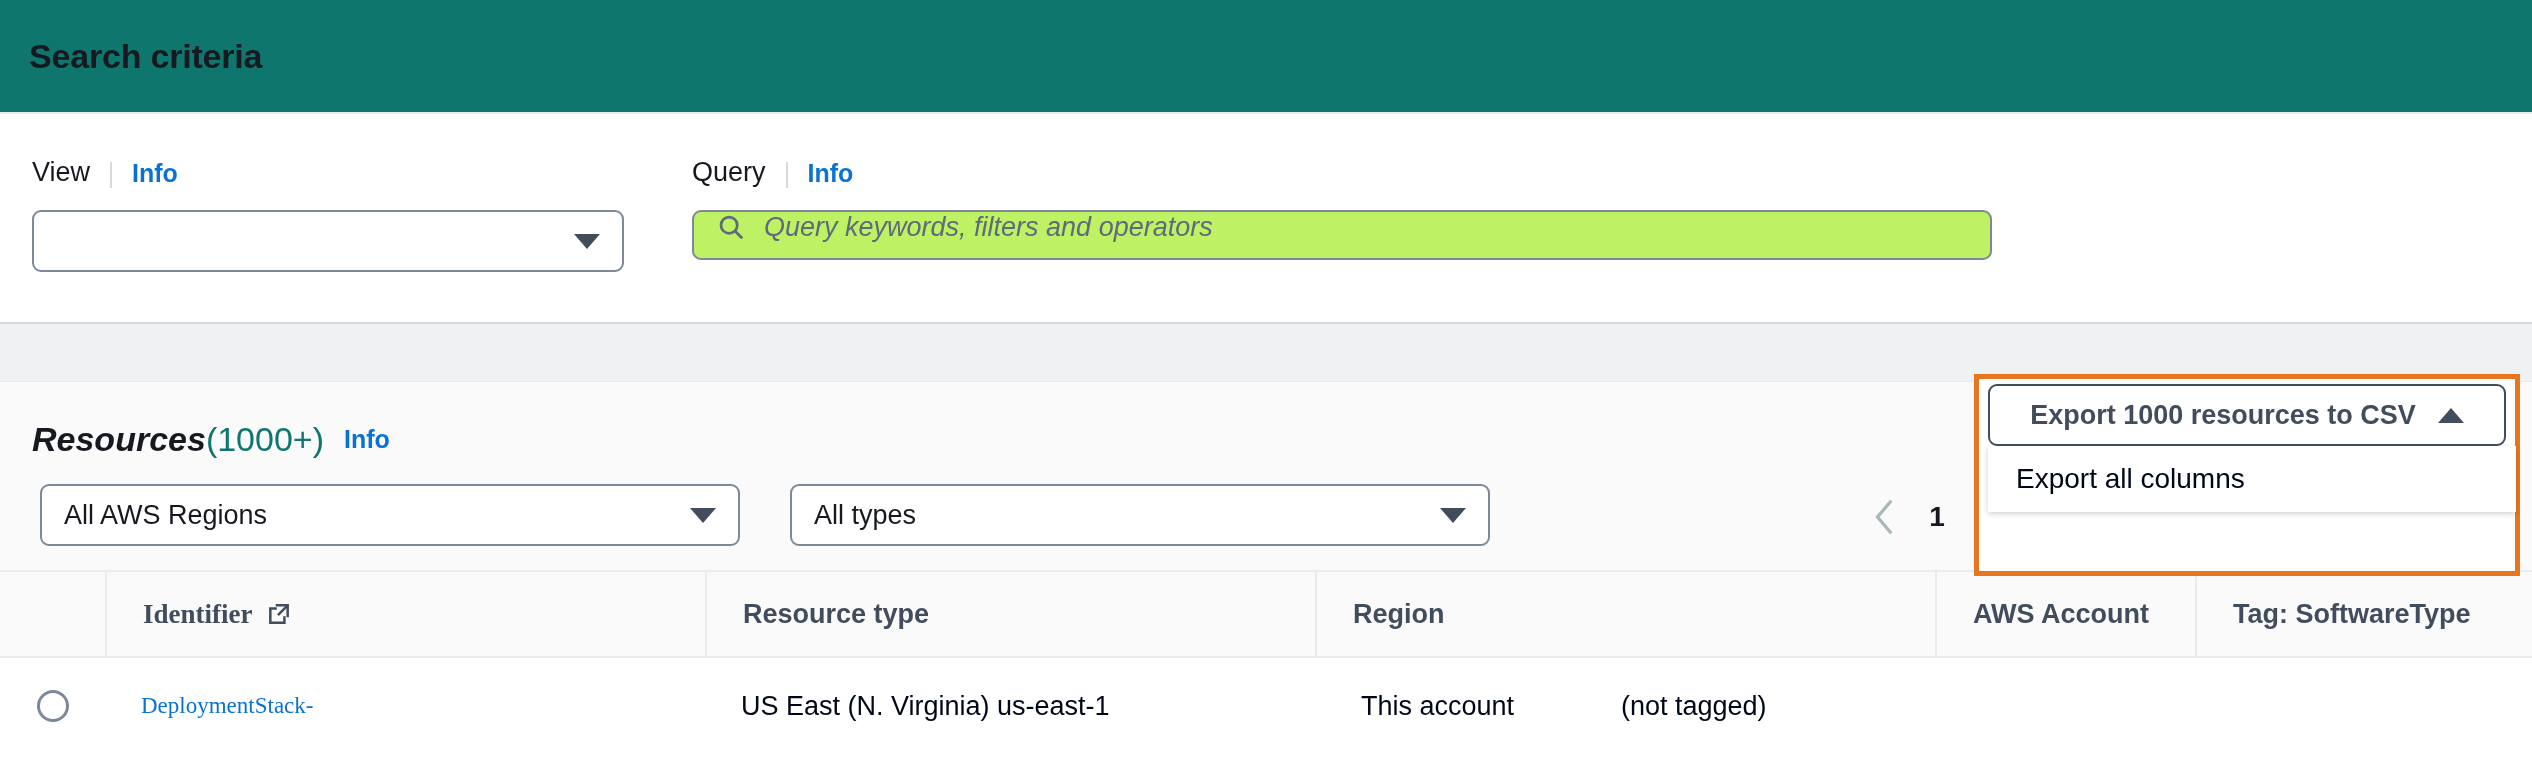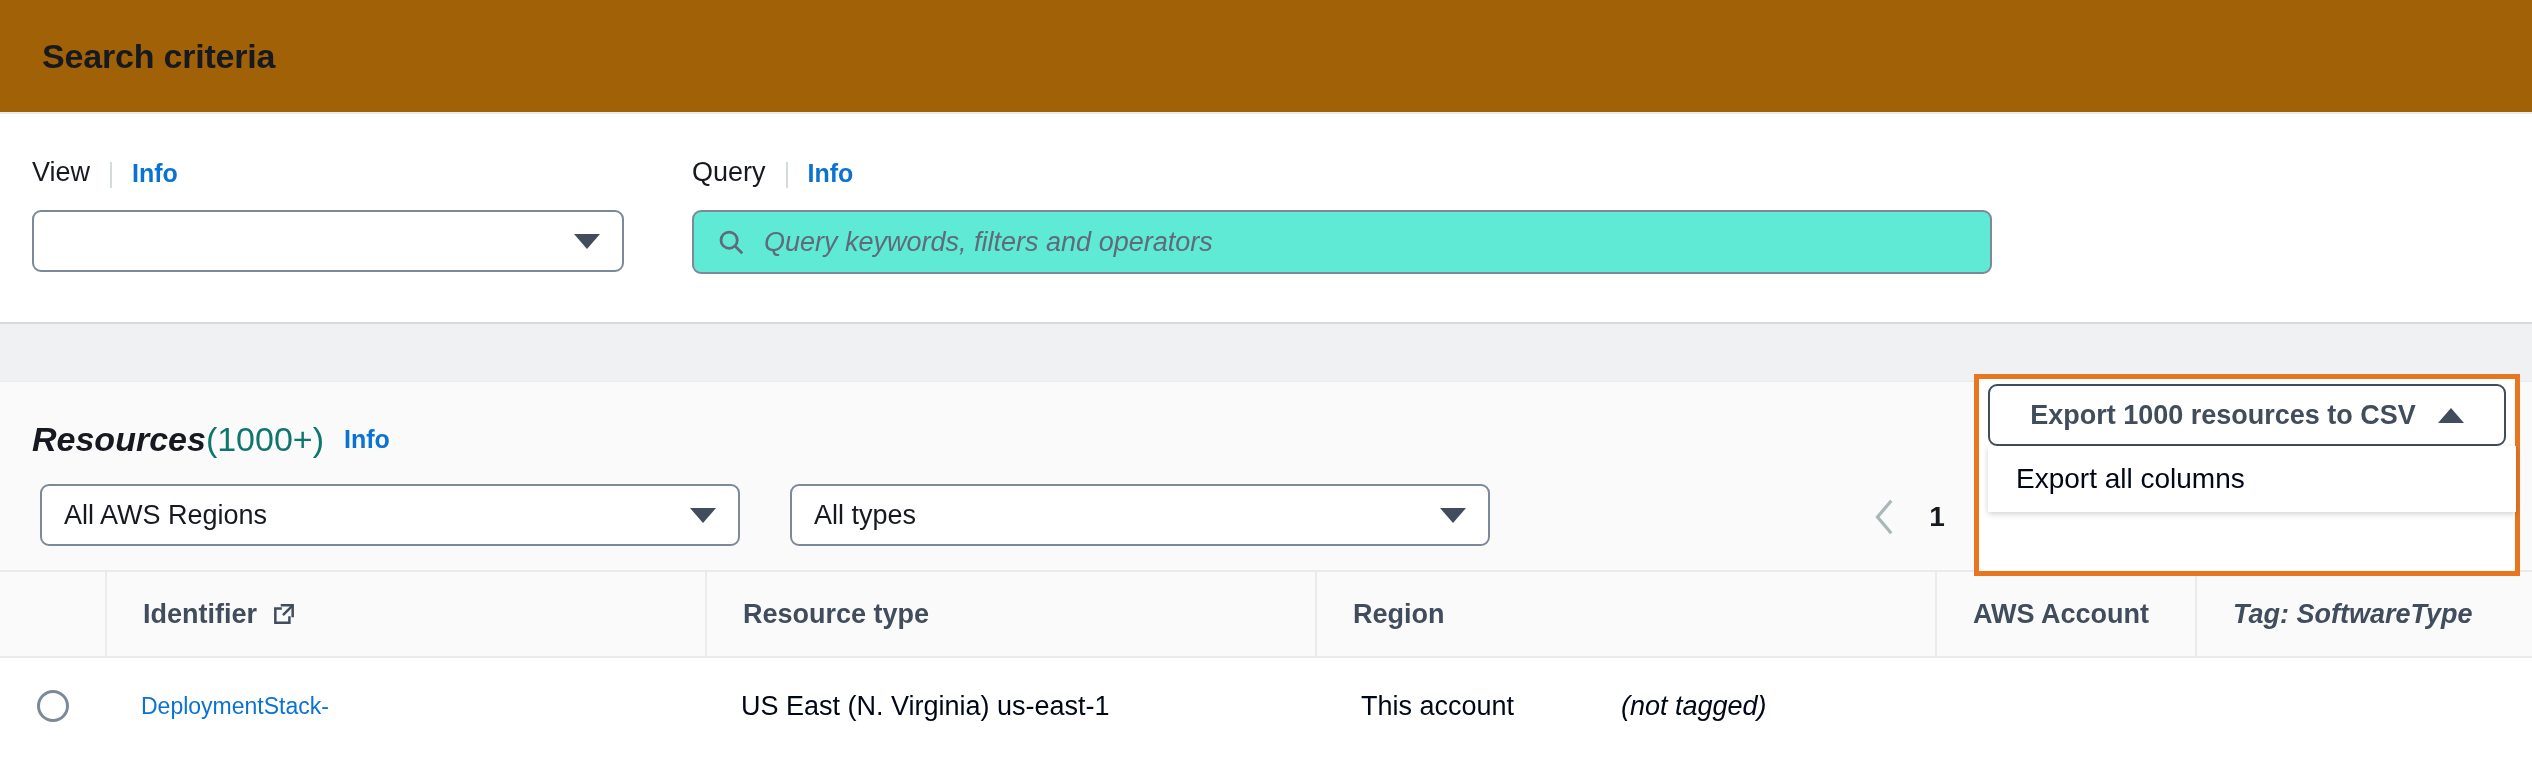--- a/index.html
+++ b/index.html
@@ -7,24 +7,24 @@
     width: 2532px; height: 763px;
     font-family: "Liberation Sans", sans-serif;
     background: #ffffff;
     overflow: hidden;
   }
   .screen { position: relative; width: 2532px; height: 763px; background:#ffffff; }
 
   
   .panel-header {
     height: 114px;
-    background: #a16207;
+    background: #0f766e;
     border-bottom: 2px solid #e9ebed;
     display: flex; align-items: center;
-    padding: 0 42px;
+    padding: 0 29px;
   }
   .panel-title {
     font-size: 34px; font-weight: 700; color: #16191f; letter-spacing: -0.2px;
   }
 
   .criteria-body {
     background: #ffffff;
     padding: 40px 32px 44px 32px;
     border-bottom: 2px solid #d5dbdb;
     height: 210px;
@@ -50,23 +50,23 @@
     border-left: 13px solid transparent; border-right: 13px solid transparent;
     border-top: 15px solid #414d5c;
   }
   .caret-up {
     width: 0; height: 0;
     border-left: 13px solid transparent; border-right: 13px solid transparent;
     border-bottom: 15px solid #414d5c;
   }
 
   .search-box {
-    height: 64px; width: 1300px;
-    border: 2px solid #7d8998; border-radius: 9px; background: #5eead4;
-    display: flex; align-items: center; padding: 0 22px; gap: 18px;
+    height: 50px; width: 1300px;
+    border: 2px solid #7d8998; border-radius: 9px; background: #bef264;
+    display: flex; align-items: flex-start; padding: 0 22px; gap: 18px;
   }
   .placeholder {
     font-size: 27px; color: #5f6b7a; font-style: italic;
   }
 
   
   .band { height: 58px; background: #f0f1f2; border-bottom: 1px solid #e9ebed; }
 
   
   .res-panel { background: #fafafa; position: relative; }
@@ -145,25 +145,25 @@
     background: #fafafa;
     border-top: 2px solid #e9ebed;
     border-bottom: 2px solid #e9ebed;
   }
   .th {
     font-size: 27px; font-weight: 700; color: #414d5c;
     display: flex; align-items: center; gap: 14px;
     height: 88px;
   }
   .col-sel   { width: 105px; }
-  .col-id    { width: 600px; padding-left: 36px; border-left: 2px solid #e9ebed; }
+  .col-id    { width: 600px; padding-left: 36px; border-left: 2px solid #e9ebed; font-family: Liberation Serif, serif; }
   .col-type  { width: 610px; padding-left: 36px; border-left: 2px solid #e9ebed; }
   .col-region{ width: 620px; padding-left: 36px; border-left: 2px solid #e9ebed; }
   .col-acct  { width: 260px; padding-left: 36px; border-left: 2px solid #e9ebed; }
-  .col-tag   { width: 330px; padding-left: 36px; border-left: 2px solid #e9ebed; font-style: italic; }
+  .col-tag   { width: 330px; padding-left: 36px; border-left: 2px solid #e9ebed; }
 
   .ext-icon { display: inline-block; width: 26px; height: 26px; }
 
   .table-row { display: flex; align-items: center; height: 96px; background: #ffffff; }
   .td { font-size: 27px; color: #000716; display: flex; align-items: center; height: 96px; }
   .td.col-id, .td.col-type, .td.col-region, .td.col-acct, .td.col-tag { border-left: none; }
   .radio {
     width: 32px; height: 32px; border: 3px solid #7d8998; border-radius: 50%;
     background: #ffffff; cursor: pointer;
   }

